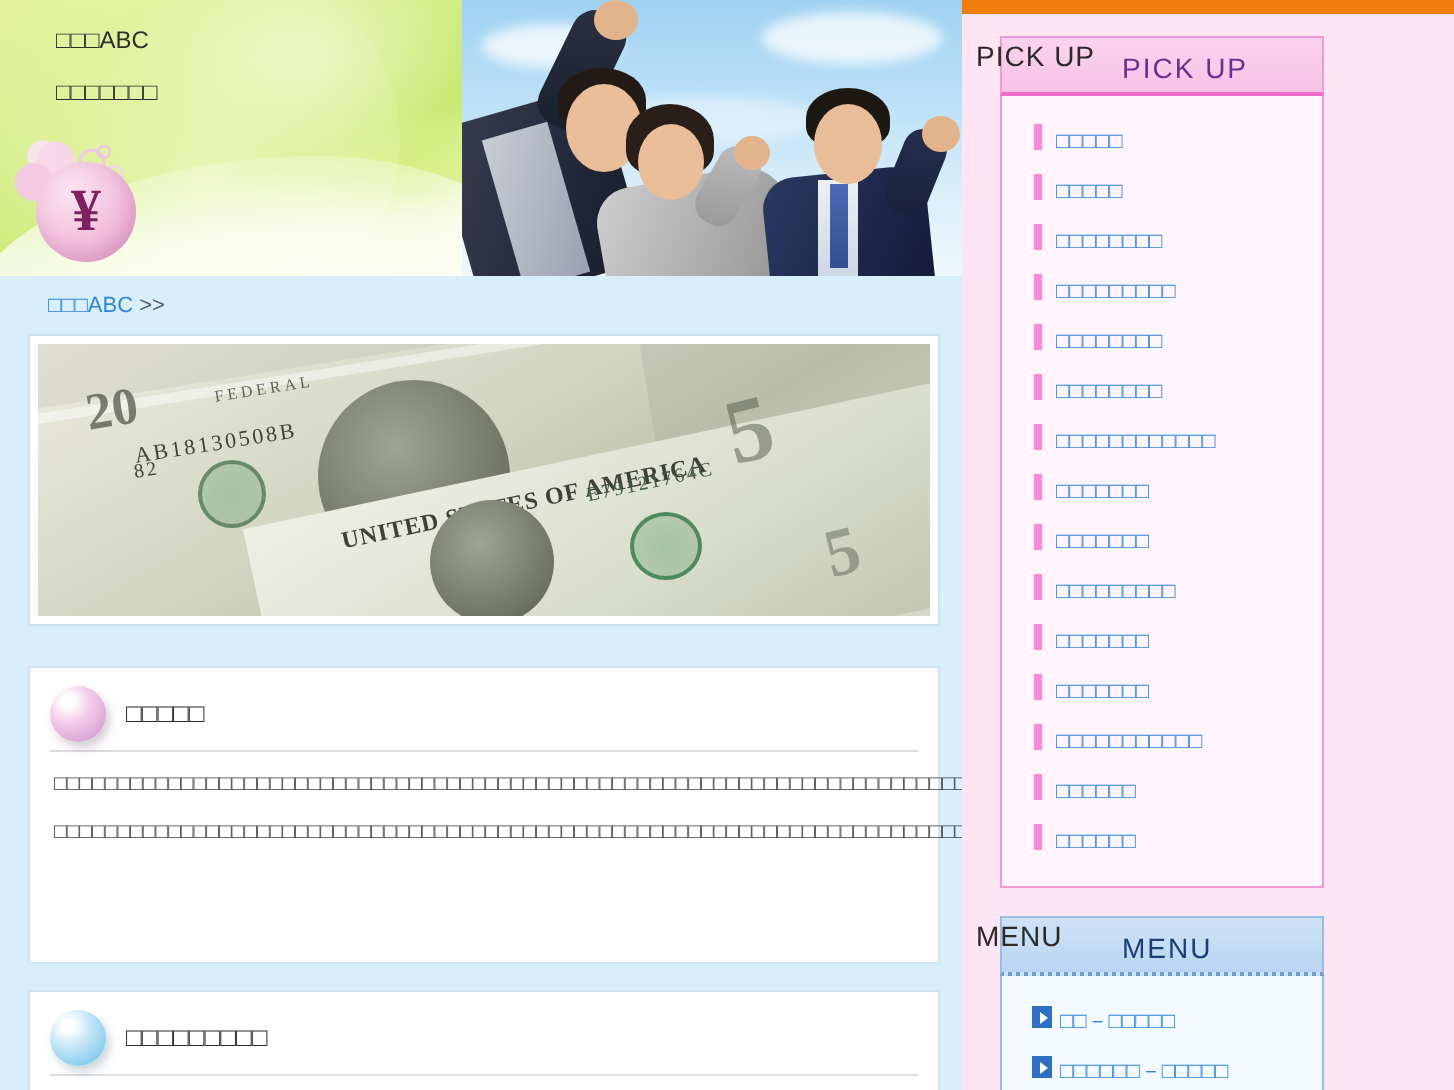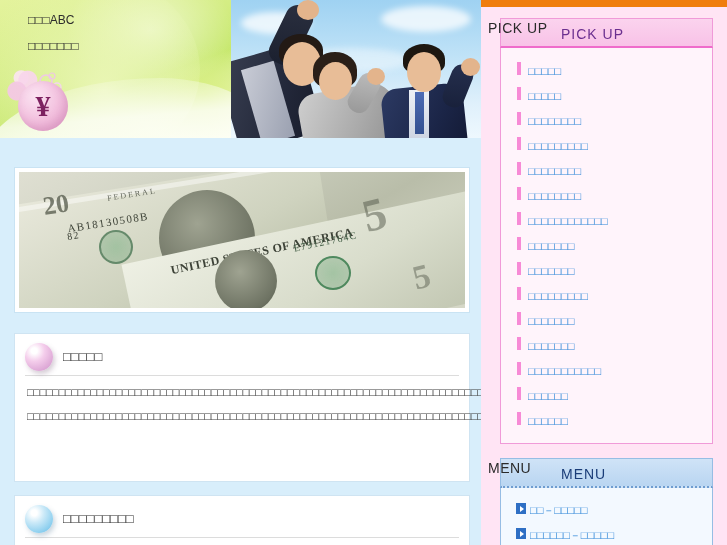--- a/index.html
+++ b/index.html
@@ -134,21 +134,21 @@
   }
   .sec-body p { margin-bottom: 9px; }
 
   
   .right-col {
     position: absolute; left: 481px; top: 0; width: 246px; height: 545px;
     background: #ffe4f4;
   }
   .orange-bar { position: absolute; left: 0; top: 0; width: 246px; height: 7px; background: #f07d0c; }
 
-  .panel { position: absolute; left: 19px; width: 213px; }
+  .panel { position: absolute; left: 19px; width: 162px; }
   .panel-head {
     position: relative; height: 30px;
     border-left: 1px solid #f09ad8; border-right: 1px solid #f09ad8; border-top: 1px solid #f09ad8;
   }
   .pick-head {
     background: linear-gradient(180deg,#fbd3ee,#f8c2e7);
     border-bottom: 2px solid #ef6ccb;
   }
   .menu-head {
     background: linear-gradient(180deg,#cfe3f7,#b9d5f1);
@@ -249,20 +249,23 @@
           <div class="body-suit" style="left:28px; top:44px; width:20px; height:50px; background:linear-gradient(180deg,#ecf0f6,#cdd5e2);"></div>
           <div class="body-suit" style="left:34px; top:46px; width:9px;  height:42px; background:linear-gradient(180deg,#4c6bb5,#33508f);"></div>
           <div class="arm" style="left:66px; top:18px; width:22px; height:44px; background:linear-gradient(160deg,#26304f,#18203a); transform:rotate(22deg); border-radius:10px;"></div>
           <div class="fist" style="left:80px; top:12px; width:19px; height:18px;"></div>
           <div class="hair" style="left:22px; top:-2px; width:42px; height:30px; background:#1d1711;"></div>
           <div class="head" style="left:26px; top:6px;  width:34px; height:40px;"></div>
         </div>
       </div>
     </div>
 
+    <div class="breadcrumb">
+      <span class="crumb-link">□□□ABC</span><span class="crumb-sep">&gt;&gt;</span>
+    </div>
 
     <div class="hero-wrap">
       <div class="hero-img">
         <div class="bill" style="left:-20px; top:10px;  width:330px; height:122px; transform:rotate(-9deg);"></div>
         <div class="bill-edge" style="left:-20px; top:12px; width:330px; height:5px; transform:rotate(-9deg);"></div>
         <div class="portrait" style="left:140px; top:18px; width:96px; height:96px;"></div>
         <div class="seal" style="left:80px;  top:58px; width:34px; height:34px;"></div>
         <div class="bill-text" style="left:48px; top:44px; font-size:11px; letter-spacing:1.4px; transform:rotate(-9deg);">AB18130508B</div>
         <div class="bill-text" style="left:48px; top:58px; font-size:10px; letter-spacing:1.4px; transform:rotate(-9deg);">82</div>
         <div class="bill-text" style="left:88px; top:18px; font-size:8px; letter-spacing:2px; transform:rotate(-9deg); opacity:.8;">FEDERAL</div>

